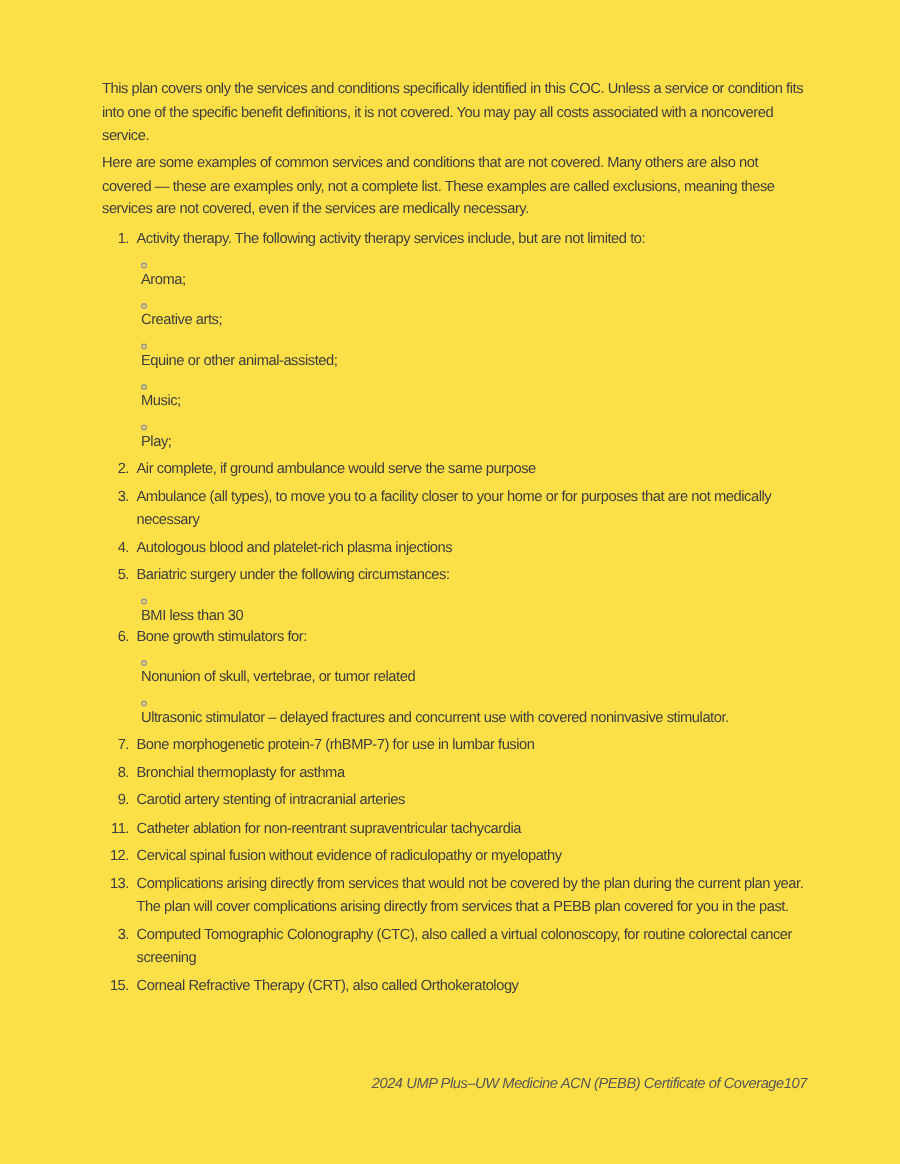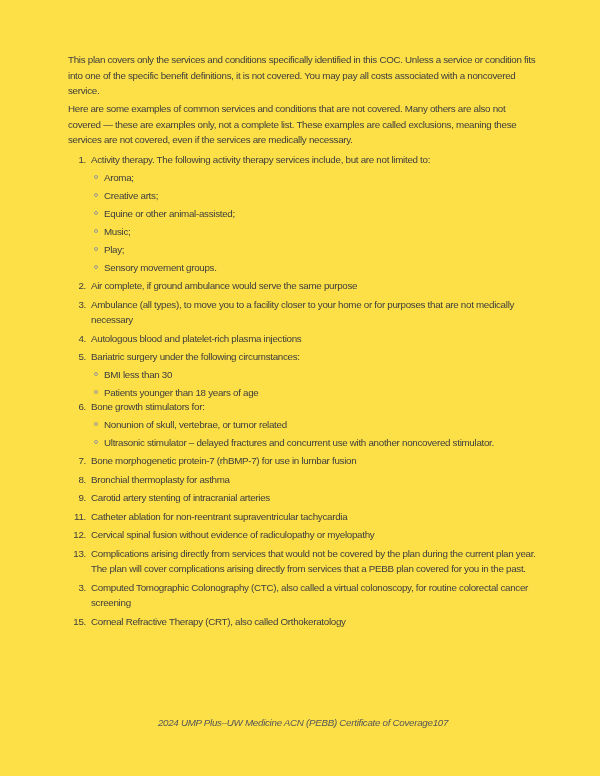--- a/index.html
+++ b/index.html
@@ -31,37 +31,38 @@
     flex: none;
     width: 18px;
     text-align: right;
     margin-right: 5px;
   }
   .item-text { flex: 1; }
   .sub-bullet {
     display: flex;
     margin-left: 26px;
     margin-top: 2.5px;
+    flex-direction: column;
   }
   .bullet-circle {
     flex: none;
     width: 4px;
     height: 4px;
     border: 1px solid #979797;
     border-radius: 50%;
     margin: 5px 6px 0 0;
   }
   .sub-text { flex: 1; }
   .footer {
     position: absolute;
     left: 68px;
     top: 717px;
     width: 470px;
     display: flex;
-    justify-content: center;
+    justify-content: flex-end;
     font-size: 9.8px;
     font-style: italic;
     color: #565656;
     letter-spacing: -0.3px;
   }
 </style>
 </head>
 <body>
 
 <div class="page">
@@ -89,24 +90,20 @@
             <span class="sub-text">Equine or other animal-assisted;</span>
           </div>
           <div class="sub-bullet">
             <span class="bullet-circle"></span>
             <span class="sub-text">Music;</span>
           </div>
           <div class="sub-bullet">
             <span class="bullet-circle"></span>
             <span class="sub-text">Play;</span>
           </div>
-          <div class="sub-bullet">
-            <span class="bullet-circle"></span>
-            <span class="sub-text">Sensory movement groups.</span>
-          </div>
         </div>
         <div class="exclusion-item">
           <div class="item-head">
             <span class="item-num">2.</span>
             <span class="item-text">Air complete, if ground ambulance would serve the same purpose</span>
           </div>
         </div>
         <div class="exclusion-item">
           <div class="item-head">
             <span class="item-num">3.</span>
@@ -121,37 +118,33 @@
         </div>
         <div class="exclusion-item">
           <div class="item-head">
             <span class="item-num">5.</span>
             <span class="item-text">Bariatric surgery under the following circumstances:</span>
           </div>
           <div class="sub-bullet">
             <span class="bullet-circle"></span>
             <span class="sub-text">BMI less than 30</span>
           </div>
-          <div class="sub-bullet">
-            <span class="bullet-circle"></span>
-            <span class="sub-text">Patients younger than 18 years of age</span>
-          </div>
         </div>
         <div class="exclusion-item">
           <div class="item-head">
             <span class="item-num">6.</span>
             <span class="item-text">Bone growth stimulators for:</span>
           </div>
           <div class="sub-bullet">
             <span class="bullet-circle"></span>
             <span class="sub-text">Nonunion of skull, vertebrae, or tumor related</span>
           </div>
           <div class="sub-bullet">
             <span class="bullet-circle"></span>
-            <span class="sub-text">Ultrasonic stimulator – delayed fractures and concurrent use with another noncovered stimulator.</span>
+            <span class="sub-text">Ultrasonic stimulator – delayed fractures and concurrent use with covered noninvasive stimulator.</span>
           </div>
         </div>
         <div class="exclusion-item">
           <div class="item-head">
             <span class="item-num">7.</span>
             <span class="item-text">Bone morphogenetic protein-7 (rhBMP-7) for use in lumbar fusion</span>
           </div>
         </div>
         <div class="exclusion-item">
           <div class="item-head">

